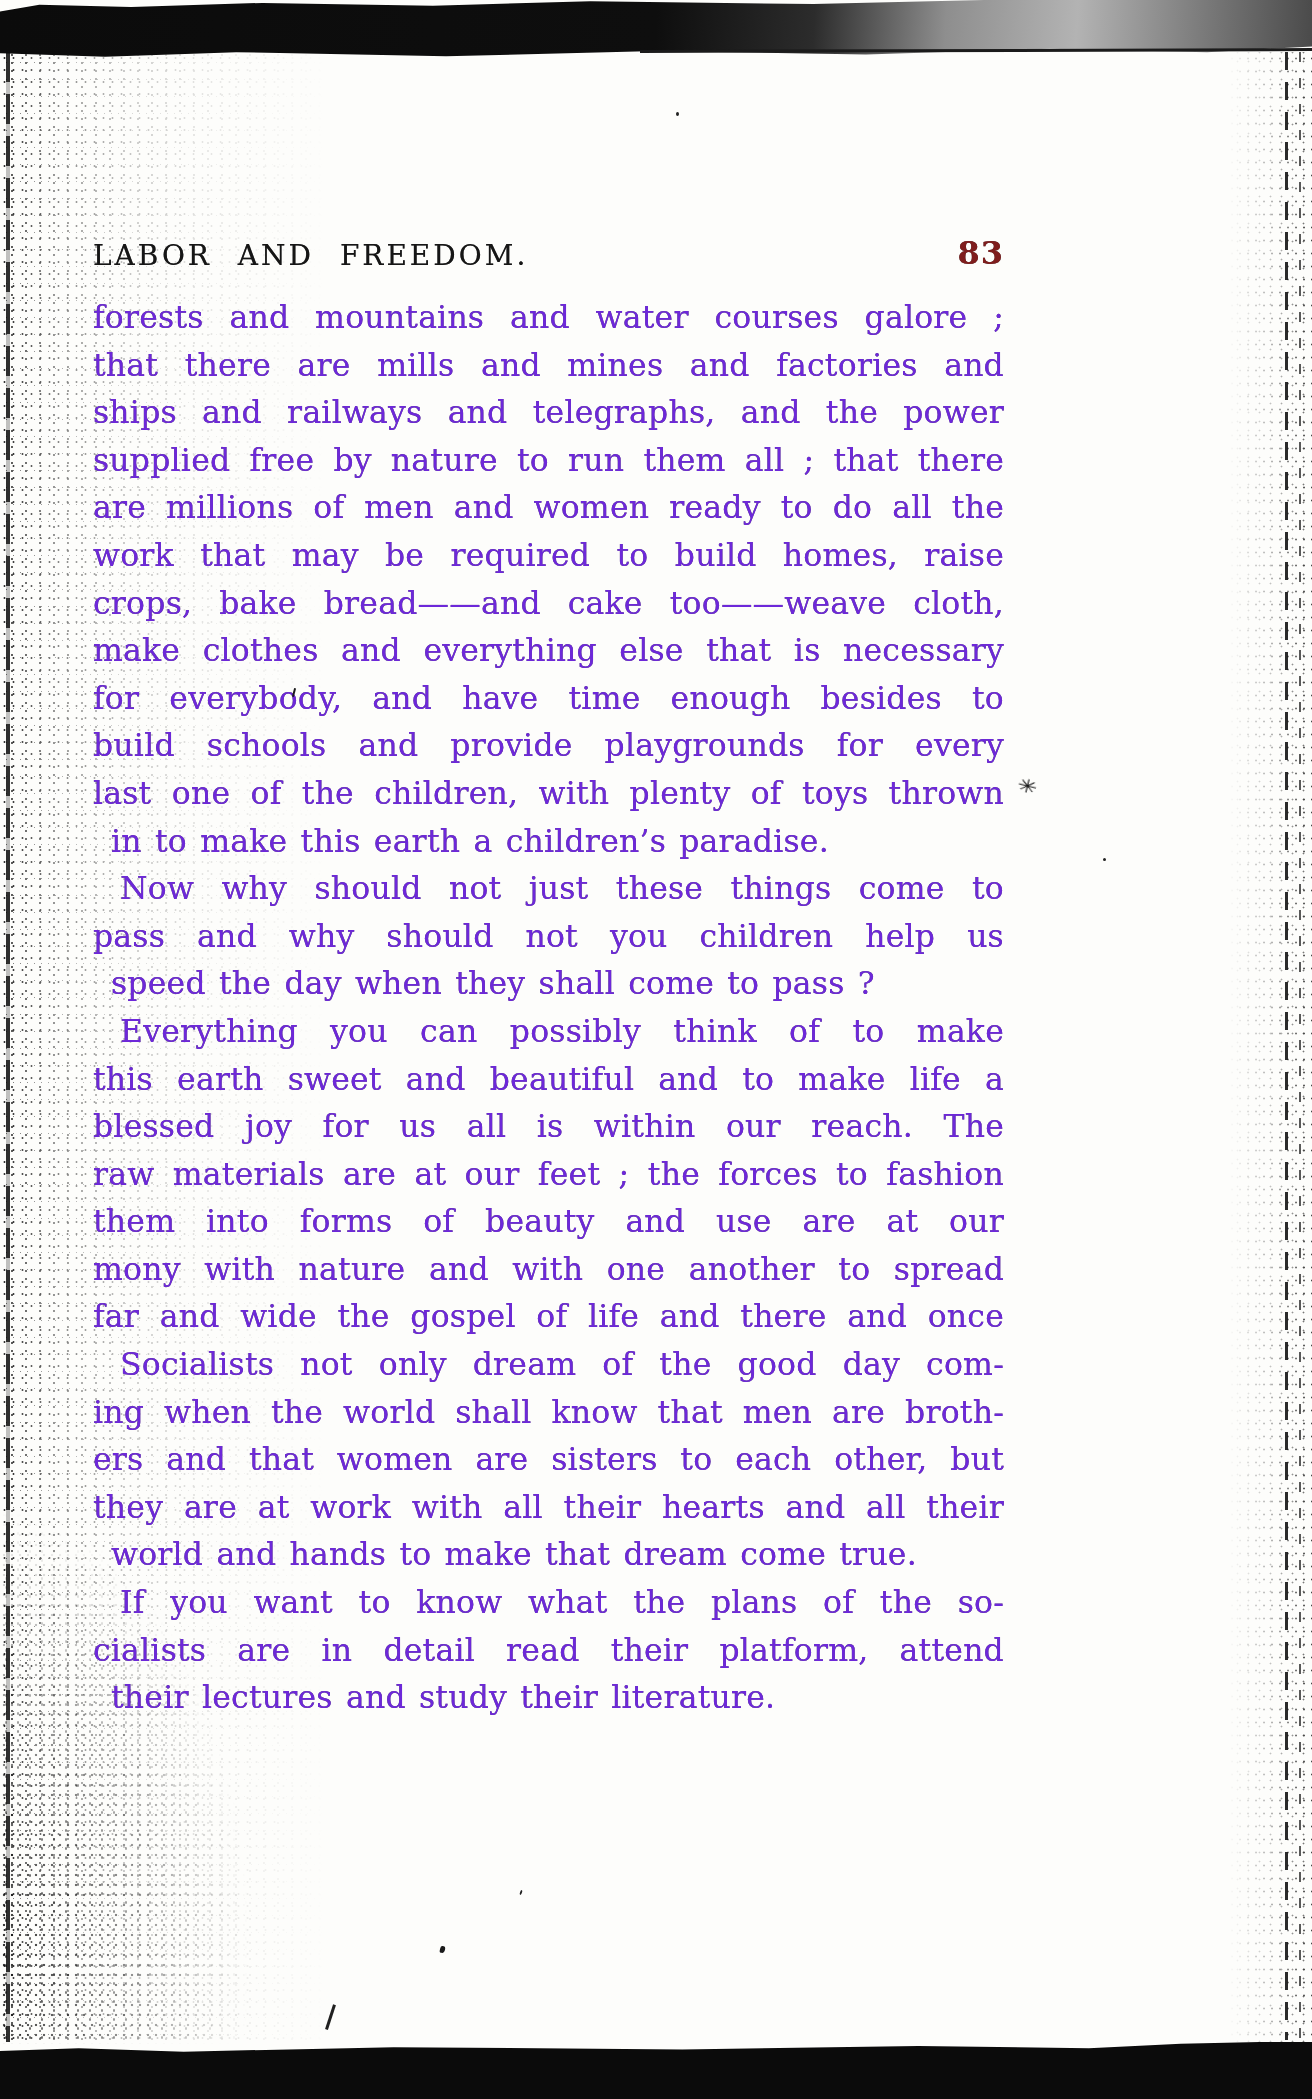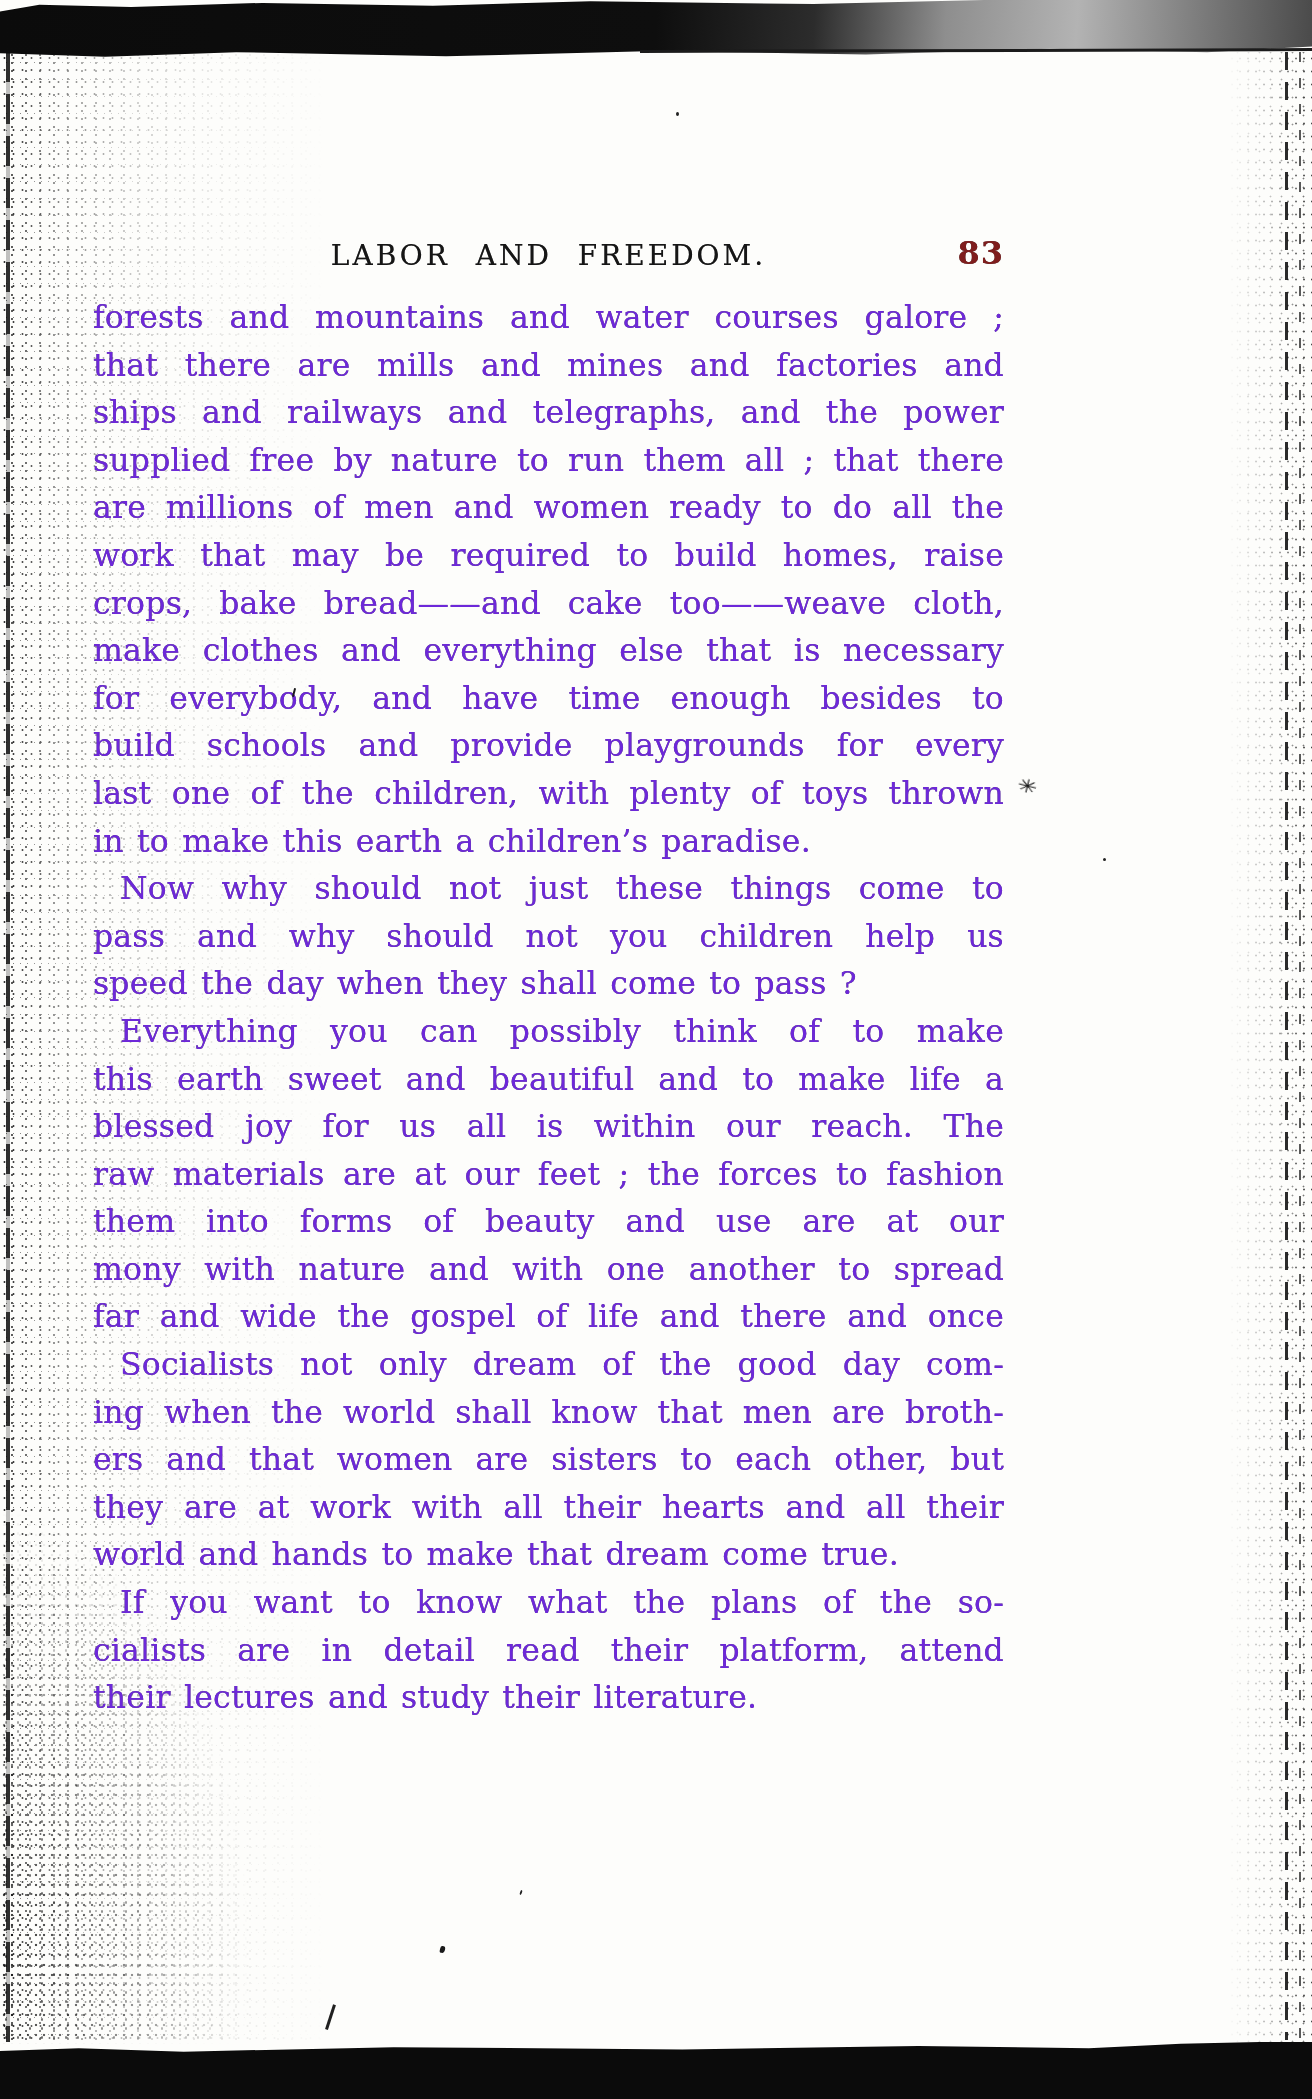--- a/index.html
+++ b/index.html
@@ -69,42 +69,42 @@
     background:repeating-linear-gradient(to bottom, rgba(20,20,20,.9) 0 18px, transparent 18px 30px);
   }
   .edge-line-2 {
     position:absolute; right:11px; top:52px; width:2px; height:1988px;
     background:repeating-linear-gradient(to bottom, rgba(20,20,20,.7) 0 10px, transparent 10px 26px);
   }
 
   
   .header { position:absolute; left:93px; top:236px; width:911px; height:44px; }
   .running-title {
-    text-align:center; font-size:28px; line-height:40px;
+    font-size:28px; line-height:40px;
     letter-spacing:3px; word-spacing:14px; color:#161616;
     text-shadow:0 0 .5px rgba(10,10,10,.6);
   }
   .page-num {
     position:absolute; right:0; top:-3px;
     font-size:32px; line-height:40px; font-weight:700; letter-spacing:1px;
     color:#7f1d1d; text-shadow:0 0 .6px rgba(10,10,10,.7);
   }
 
   
   .text-block { position:absolute; left:93px; top:294px; width:911px; }
   .line {
     height:47.6px; line-height:47.6px;
     font-size:31.5px;
     text-align:justify; text-align-last:justify;
     word-spacing:3px; letter-spacing:.2px;
     color:#6d28d9;
     text-shadow:0 0 .55px rgba(10,10,10,.65);
     white-space:normal; overflow:visible;
   }
-  .line.last { text-align-last:left; }
+  .line.last { text-align-last:left;margin-left:18px; }
   .line.indent { padding-left:27px; }
   .italic { }
 
   
   .ink-mark {
     position:absolute; left:1018px; top:776px;
     font-size:22px; line-height:22px; color:#151515;
     transform:rotate(14deg) scale(1.1,.85);
     filter:blur(.4px);
   }

